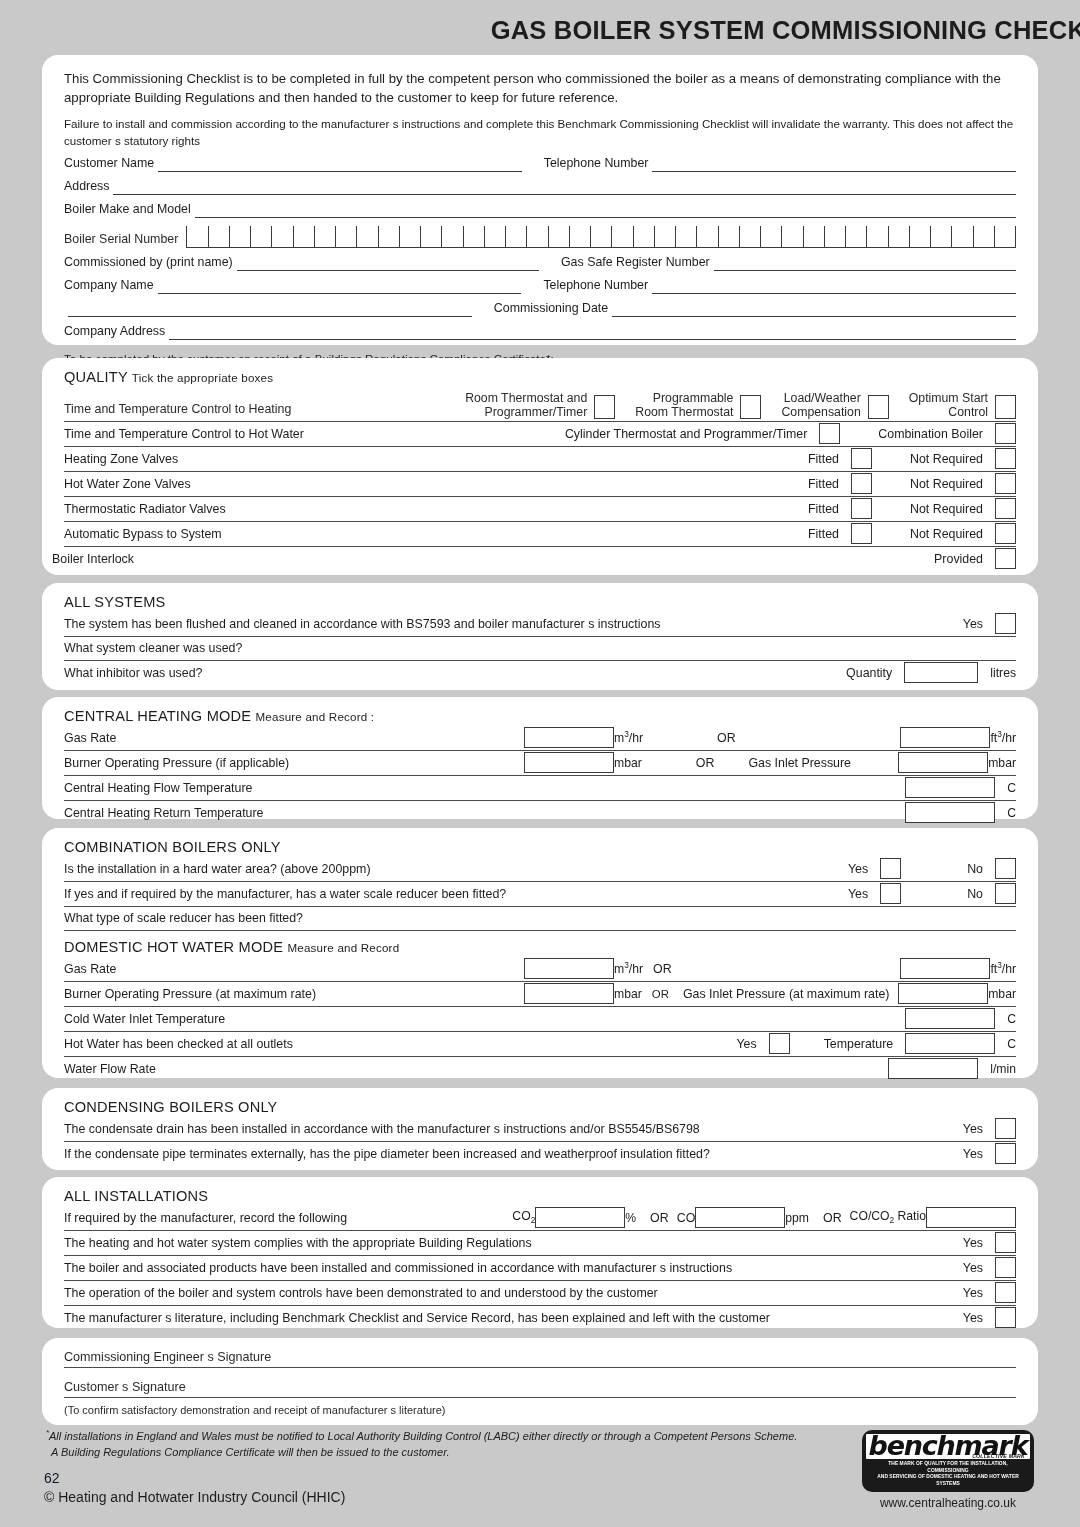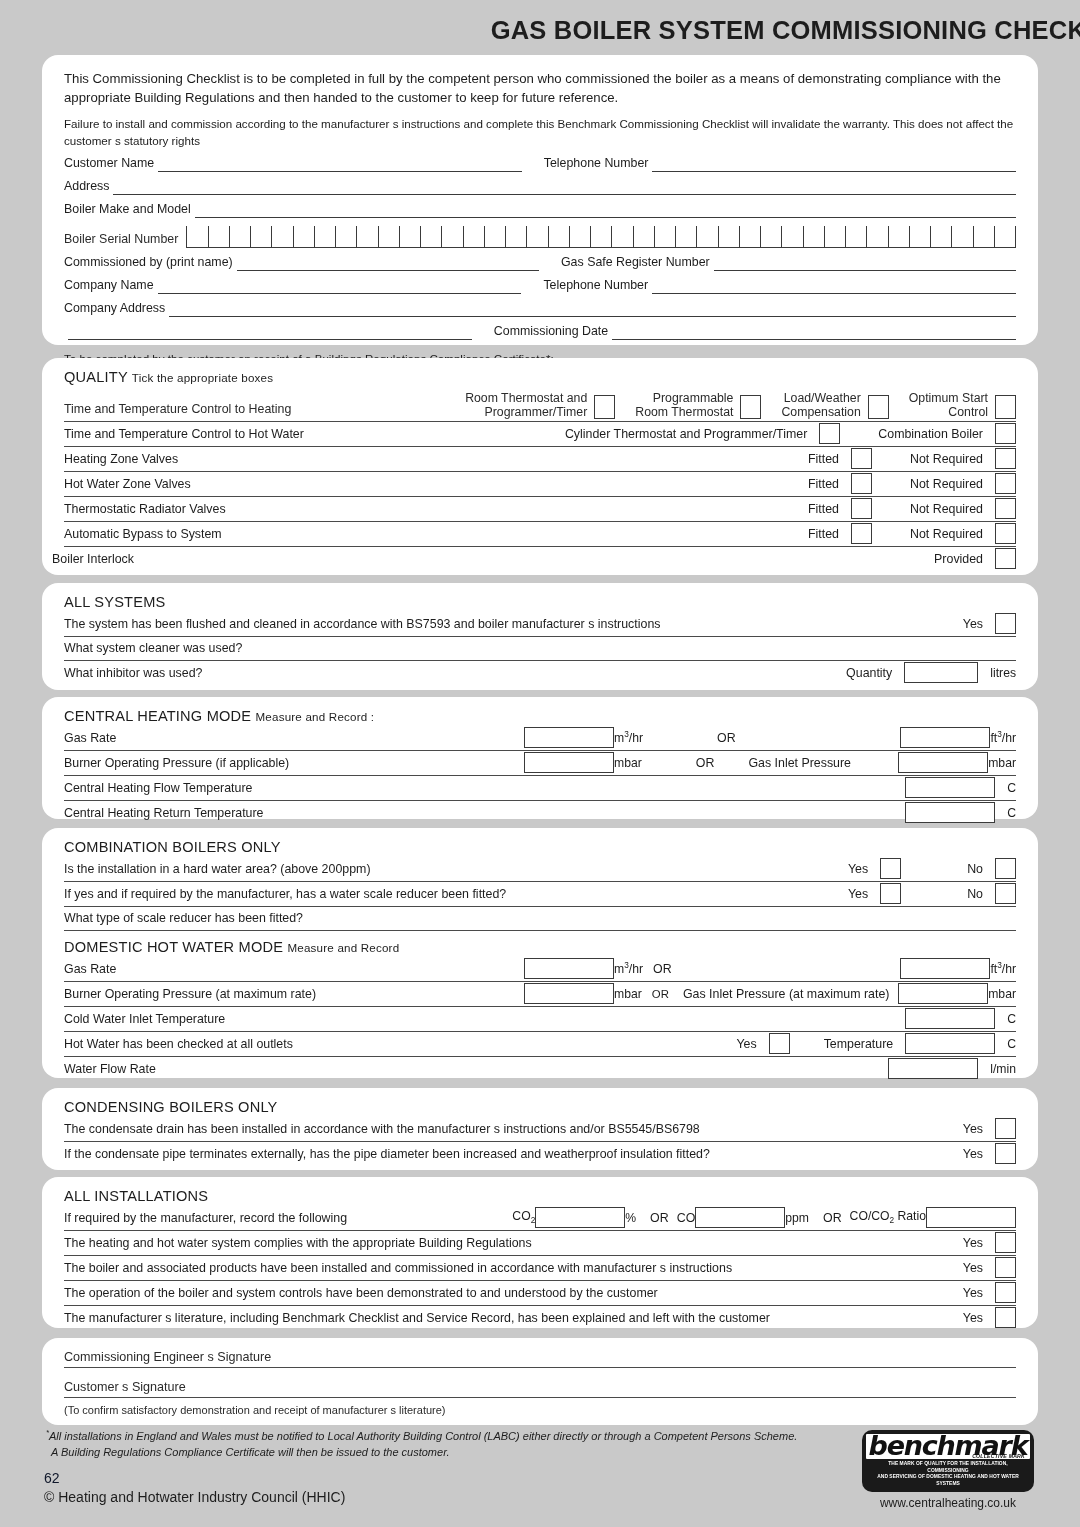--- a/index.html
+++ b/index.html
@@ -240,28 +240,28 @@
 
   <div class="frow">
     <span class="lbl">Company Name</span>
     <span class="rule"></span>
     <span class="halfgap"></span>
     <span class="lbl">Telephone Number</span>
     <span class="rule"></span>
   </div>
 
   <div class="frow">
-    <span class="lbl">Company Address</span>
-    <span class="rule"></span>
-  </div>
-
-  <div class="frow">
     <span class="rule"></span>
     <span class="halfgap"></span>
     <span class="lbl">Commissioning Date</span>
+    <span class="rule"></span>
+  </div>
+
+  <div class="frow">
+    <span class="lbl">Company Address</span>
     <span class="rule"></span>
   </div>
 
   <div class="intro small" style="padding-top:11px;">To be completed by the customer on receipt of a Buildings Regulations Compliance Certificate*:</div>
 
   <div class="frow">
     <span class="lbl">Building Regulations Notification Number (if applicable)</span>
     <span class="rule"></span>
   </div>
 </div>

